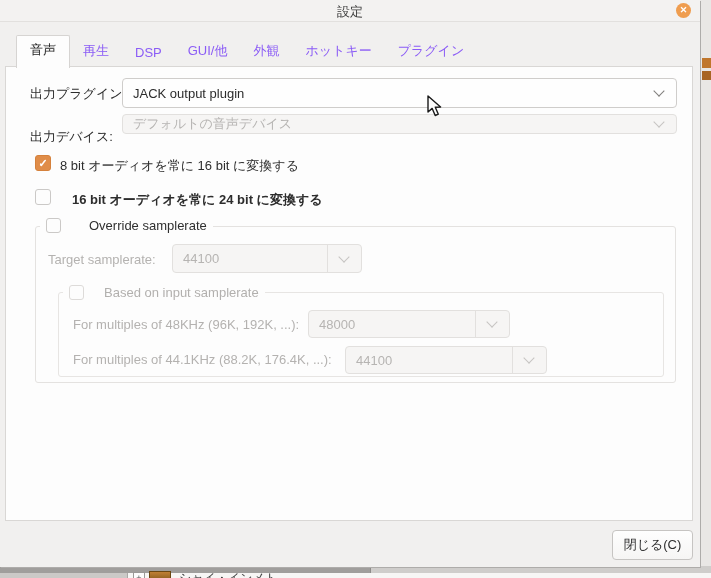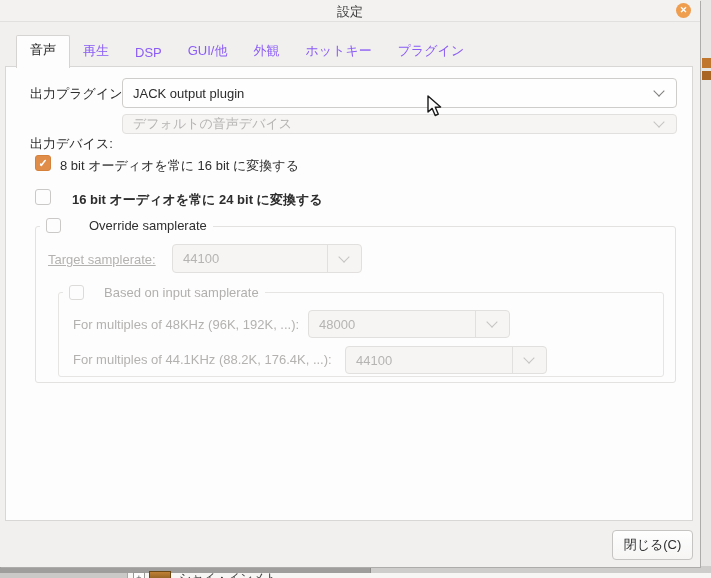--- a/index.html
+++ b/index.html
@@ -100,39 +100,39 @@
     </div>
 
     <div class="panel"></div>
 
     <div class="lbl" style="left:30px; top:85px;">出力プラグイン:</div>
     <div class="combo" style="left:122px; top:78px; width:555px; height:30px;">
       <span class="val">JACK output plugin</span>
       <span class="chev"></span>
     </div>
 
-    <div class="lbl" style="left:30px; top:135px;">出力デバイス:</div>
+    <div class="lbl" style="left:30px; top:128px;">出力デバイス:</div>
     <div class="combo dis" style="left:122px; top:114px; width:555px; height:20px;">
       <span class="val">デフォルトの音声デバイス</span>
       <span class="chev"></span>
     </div>
 
     <div class="checkbox checked" style="left:35px; top:155px;">✓</div>
     <div class="lbl" style="left:60px; top:157px;">8 bit オーディオを常に 16 bit に変換する</div>
 
     <div class="checkbox" style="left:35px; top:189px;"></div>
     <div class="lbl" style="left:72px; top:191px;font-weight:bold;">16 bit オーディオを常に 24 bit に変換する</div>
 
     <div class="frame" style="left:35px; top:226px; width:641px; height:157px;"></div>
     <div class="legend" style="left:40px; top:218px;gap:28px;">
       <span class="checkbox cb-sm"></span>
       <span class="legend-label" style="color:#2f2f2f;">Override samplerate</span>
     </div>
 
-    <div class="lbl dis" style="left:48px; top:252px;text-decoration:underline;">Target samplerate:</div>
+    <div class="lbl dis" style="left:48px; top:252px;">Target samplerate:</div>
     <div class="combo dis" style="left:172px; top:244px; width:190px; height:29px;">
       <span class="val">44100</span>
       <span class="divider"></span>
       <span class="chev"></span>
     </div>
 
     <div class="frame" style="left:58px; top:292px; width:606px; height:85px; border-color:#e7e5e3;"></div>
     <div class="legend" style="left:63px; top:285px;gap:20px;">
       <span class="checkbox cb-sm" style="border-color:#dddbd9;"></span>
       <span class="legend-label" style="color:#b2b0ae;">Based on input samplerate</span>

